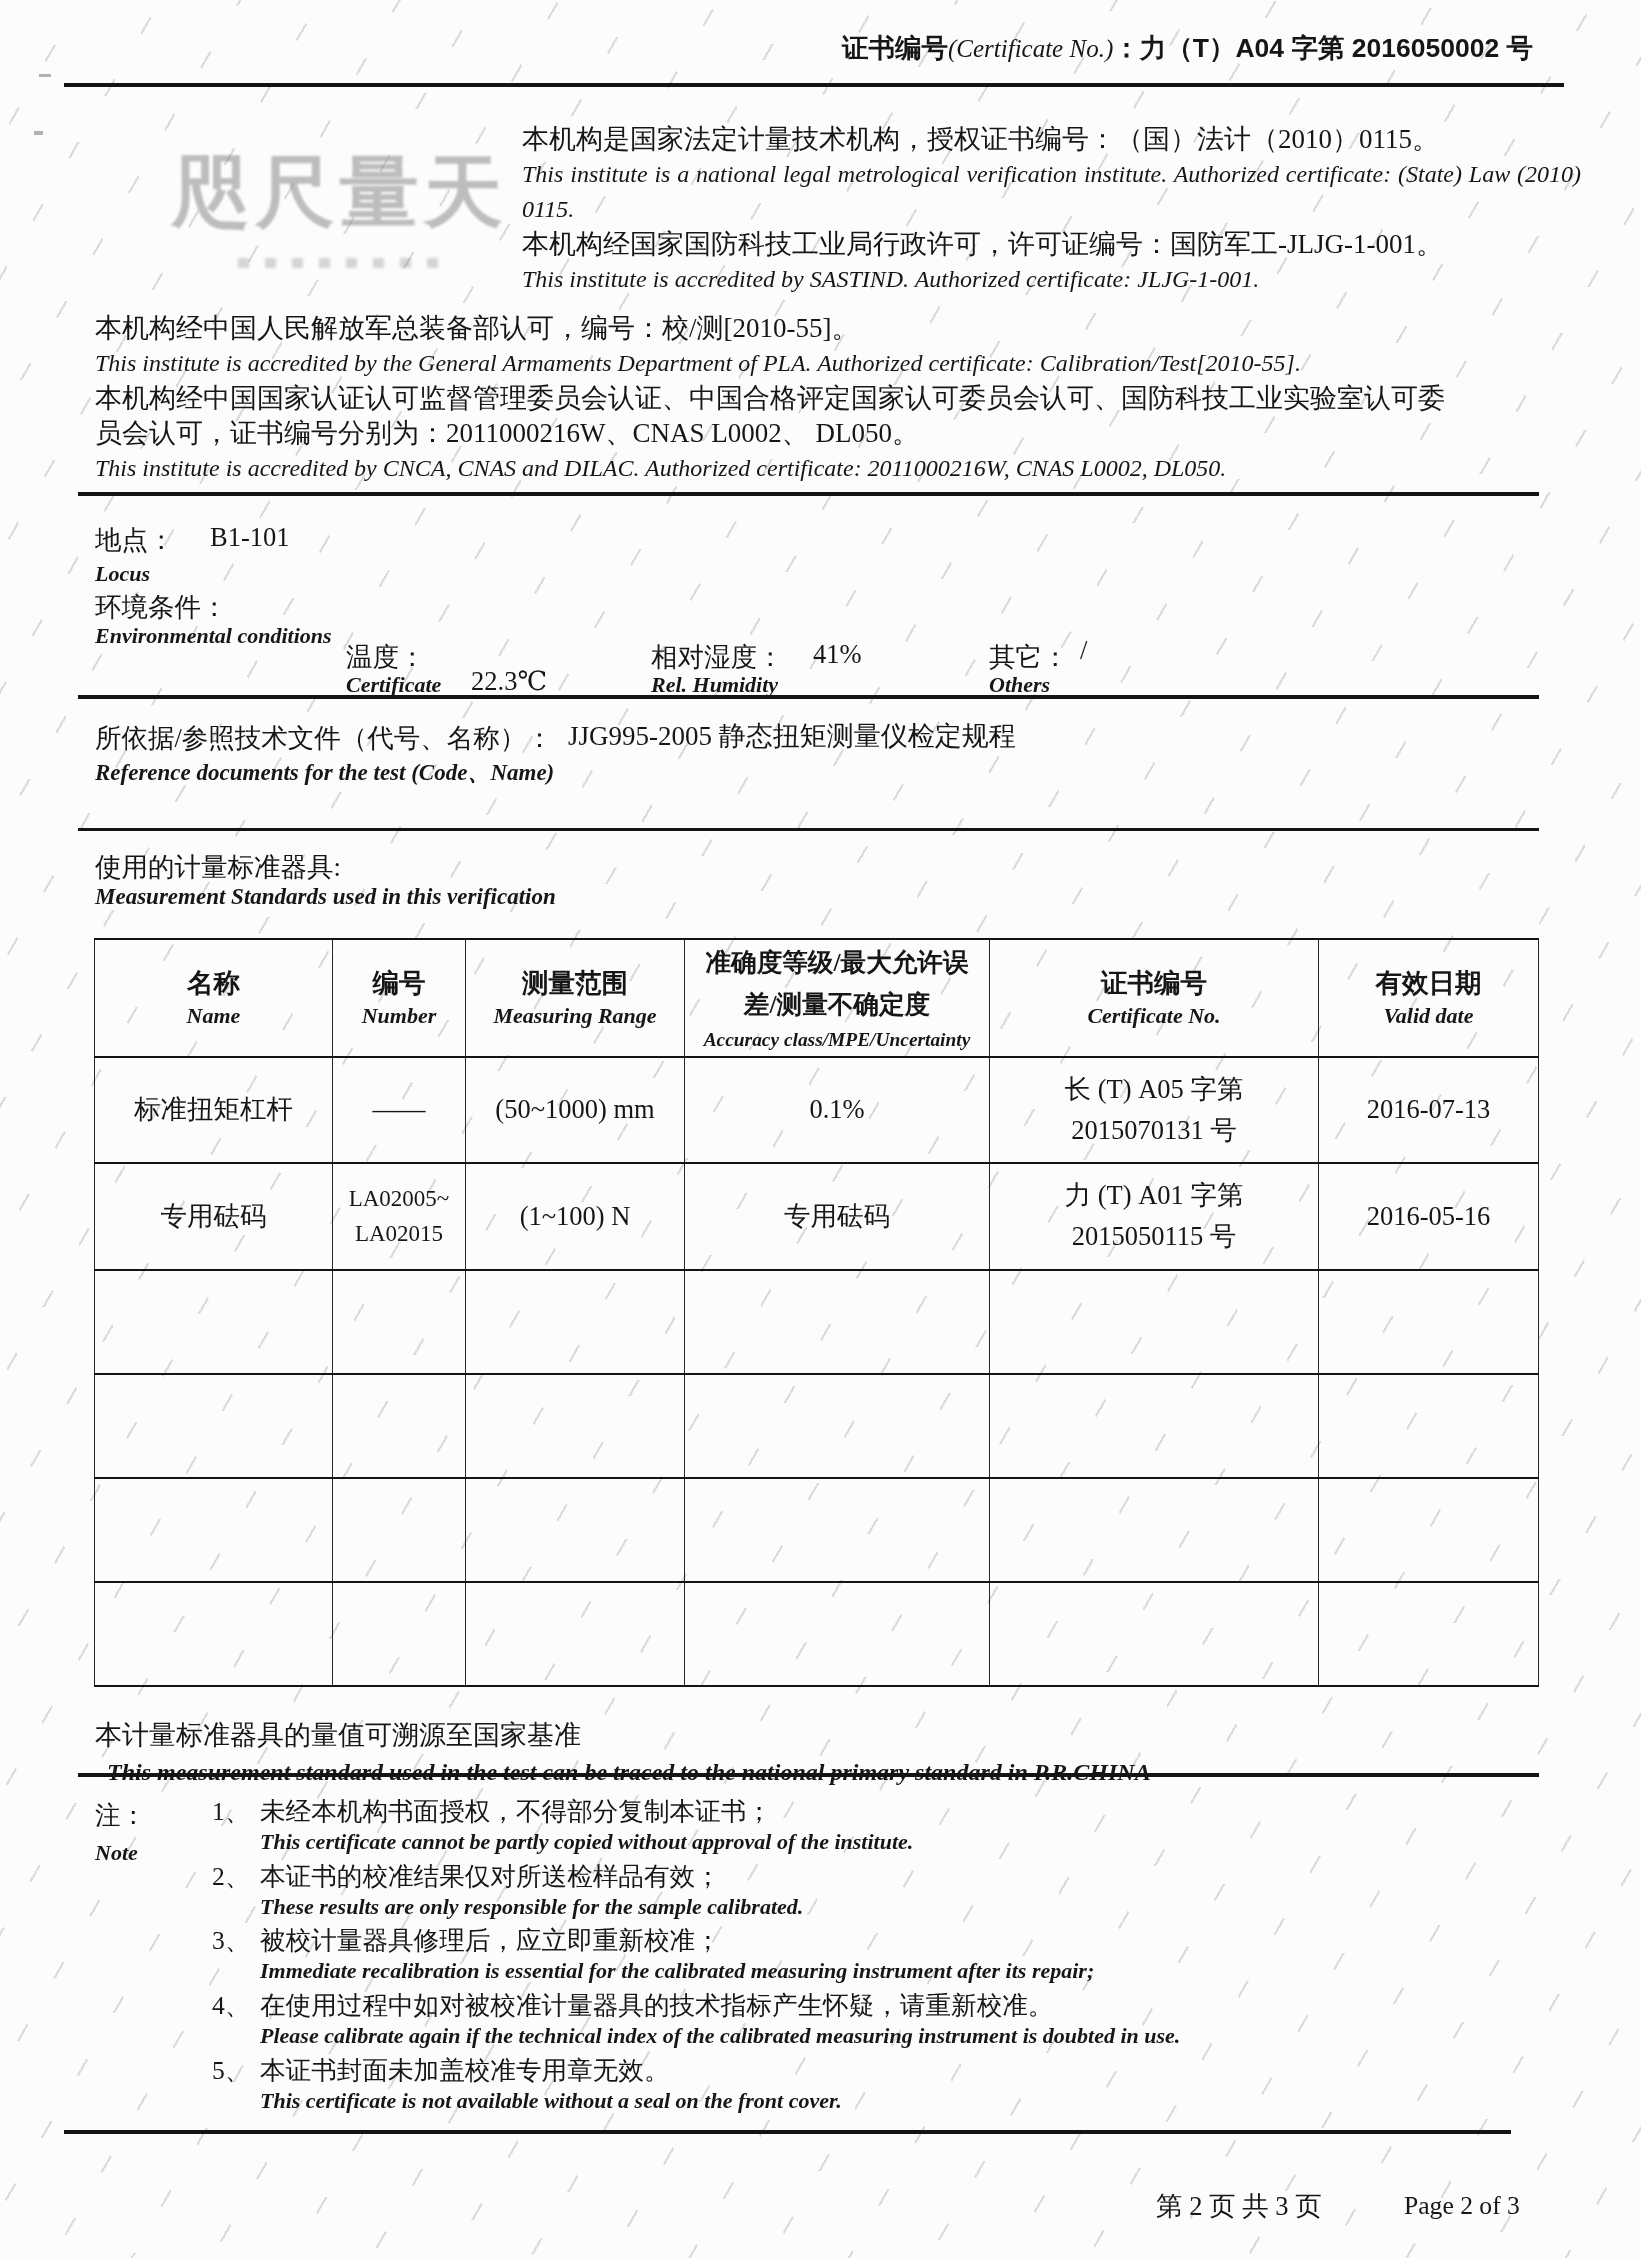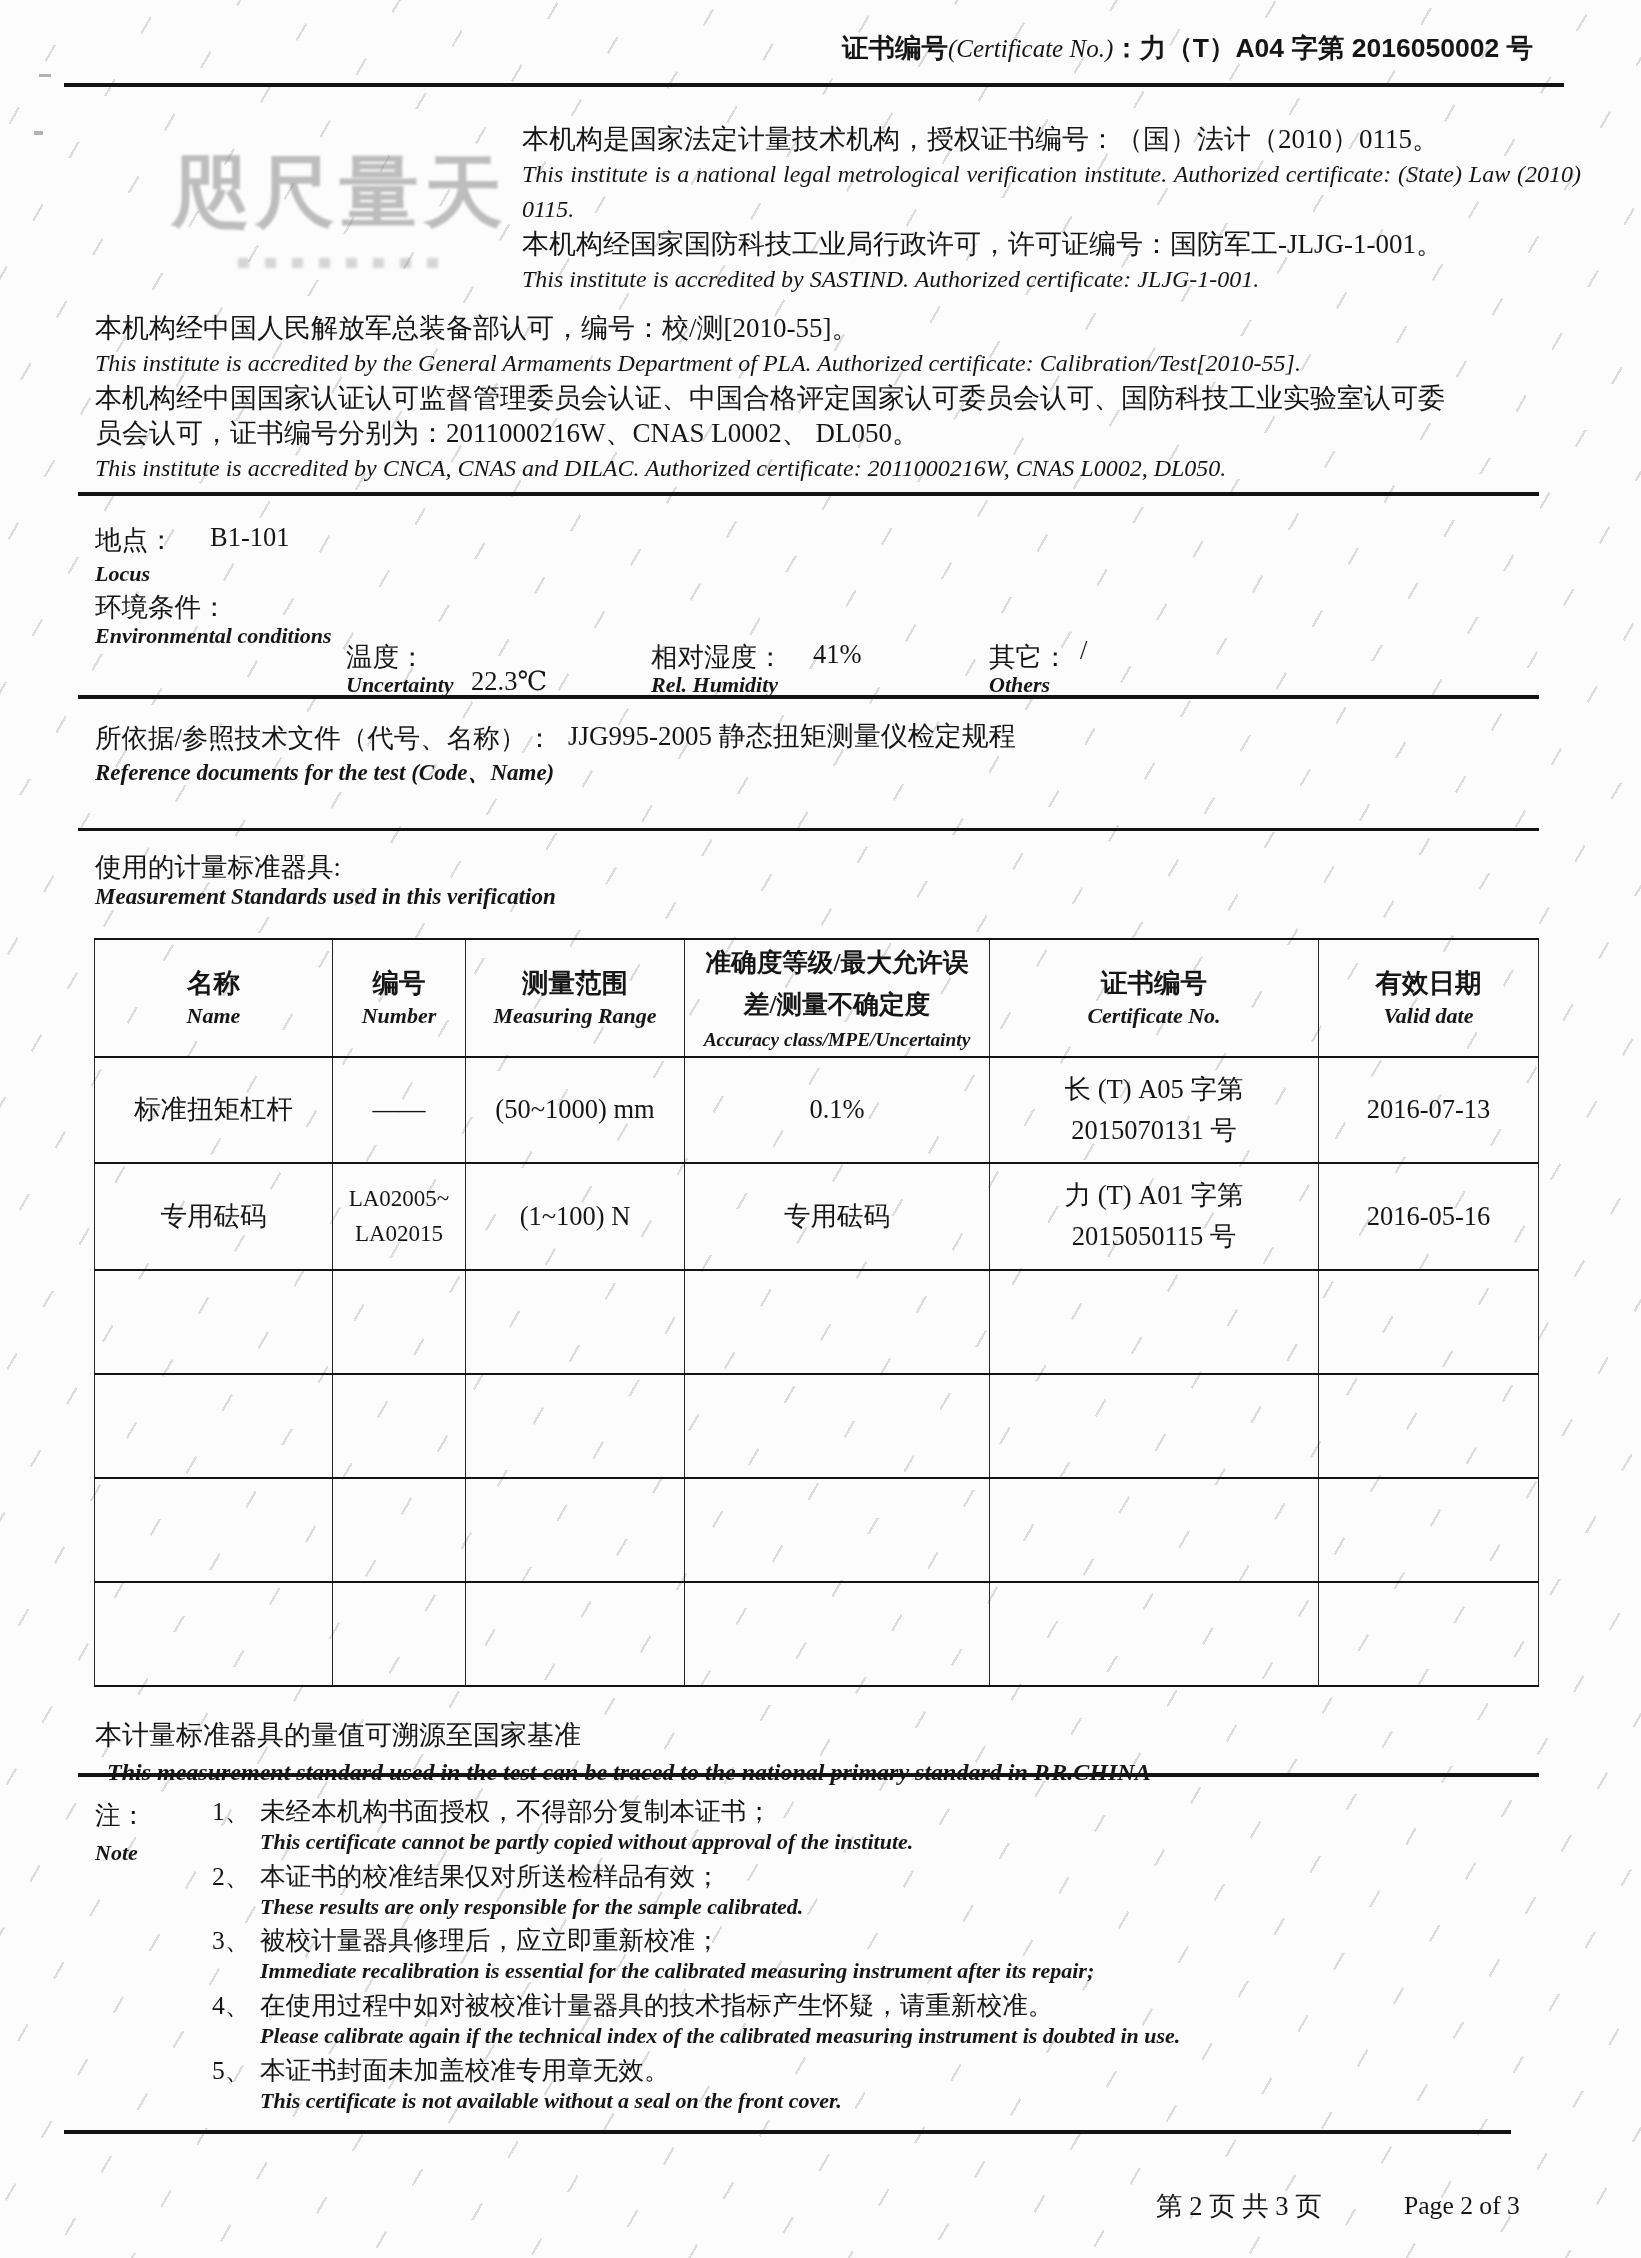--- a/index.html
+++ b/index.html
@@ -112,21 +112,21 @@
   <div class="rule r2"></div>
 
   <span class="pos lbl30" style="left:95px;top:522px;">地点：</span>
   <span class="pos val30" style="left:210px;top:522px;">B1-101</span>
   <span class="pos bi25" style="left:95px;top:561px;">Locus</span>
   <span class="pos lbl30" style="left:95px;top:589px;">环境条件：</span>
   <span class="pos bi25" style="left:95px;top:623px;">Environmental conditions</span>
 
   <span class="pos lbl30" style="left:346px;top:639px;">温度：</span>
   <span class="pos val30" style="left:471px;top:665px;">22.3℃</span>
-  <span class="pos bi25" style="left:346px;top:672px;">Uncertainty</span>
+  <span class="pos bi25" style="left:346px;top:672px;">Certificate</span>
 
   <span class="pos lbl30" style="left:651px;top:639px;">相对湿度：</span>
   <span class="pos val30" style="left:813px;top:639px;text-align:center;">41%</span>
   <span class="pos bi25" style="left:651px;top:672px;">Rel. Humidity</span>
 
   <span class="pos lbl30" style="left:989px;top:639px;">其它：</span>
   <span class="pos val30" style="left:1080px;top:635px;">/</span>
   <span class="pos bi25" style="left:989px;top:672px;">Others</span>
 
   <div class="rule r3"></div>

